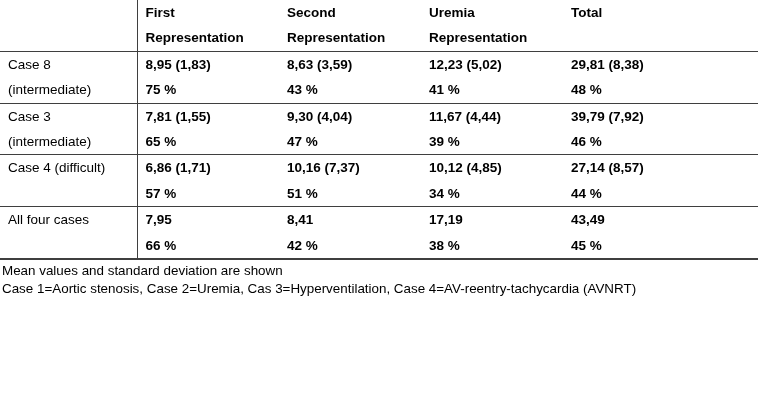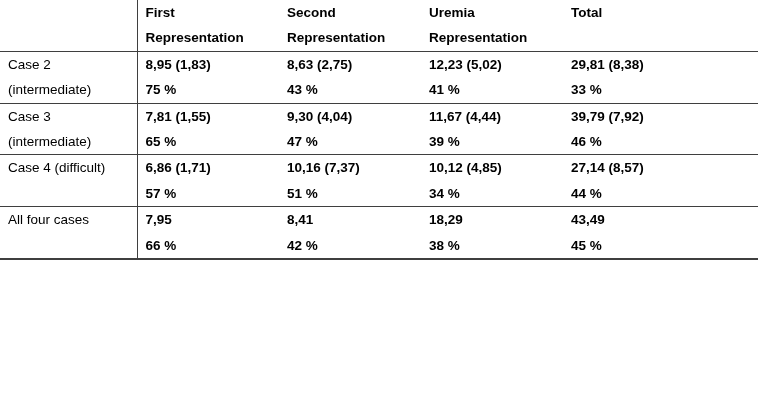--- a/index.html
+++ b/index.html
@@ -97,38 +97,38 @@
         </th>
         <th>
           <div class="line">Total</div>
           <div class="line"></div>
         </th>
       </tr>
     </thead>
     <tbody>
       <tr class="vals-bold">
         <td>
-          <div class="line">Case 2</div>
+          <div class="line">Case 8</div>
           <div class="line">(intermediate)</div>
         </td>
         <td>
           <div class="line val">8,95 (1,83)</div>
           <div class="line pct">75 %</div>
         </td>
         <td>
-          <div class="line val">8,63 (2,75)</div>
+          <div class="line val">8,63 (3,59)</div>
           <div class="line pct">43 %</div>
         </td>
         <td>
           <div class="line val">12,23 (5,02)</div>
           <div class="line pct">41 %</div>
         </td>
         <td>
           <div class="line val">29,81 (8,38)</div>
-          <div class="line pct">33 %</div>
+          <div class="line pct">48 %</div>
         </td>
       </tr>
       <tr class="vals-bold">
         <td>
           <div class="line">Case 3</div>
           <div class="line">(intermediate)</div>
         </td>
         <td>
           <div class="line val">7,81 (1,55)</div>
           <div class="line pct">65 %</div>
@@ -175,24 +175,28 @@
         </td>
         <td>
           <div class="line val">7,95</div>
           <div class="line pct">66 %</div>
         </td>
         <td>
           <div class="line val">8,41</div>
           <div class="line pct">42 %</div>
         </td>
         <td>
-          <div class="line val">18,29</div>
+          <div class="line val">17,19</div>
           <div class="line pct">38 %</div>
         </td>
         <td>
           <div class="line val">43,49</div>
           <div class="line pct">45 %</div>
         </td>
       </tr>
     </tbody>
   </table>
 
+  <div class="footnotes">
+    <div class="fn-line">Mean values and standard deviation are shown</div>
+    <div class="fn-line">Case 1=Aortic stenosis, Case 2=Uremia, Cas 3=Hyperventilation, Case 4=AV-reentry-tachycardia (AVNRT)</div>
+  </div>
 </div>
 
 </body></html>

